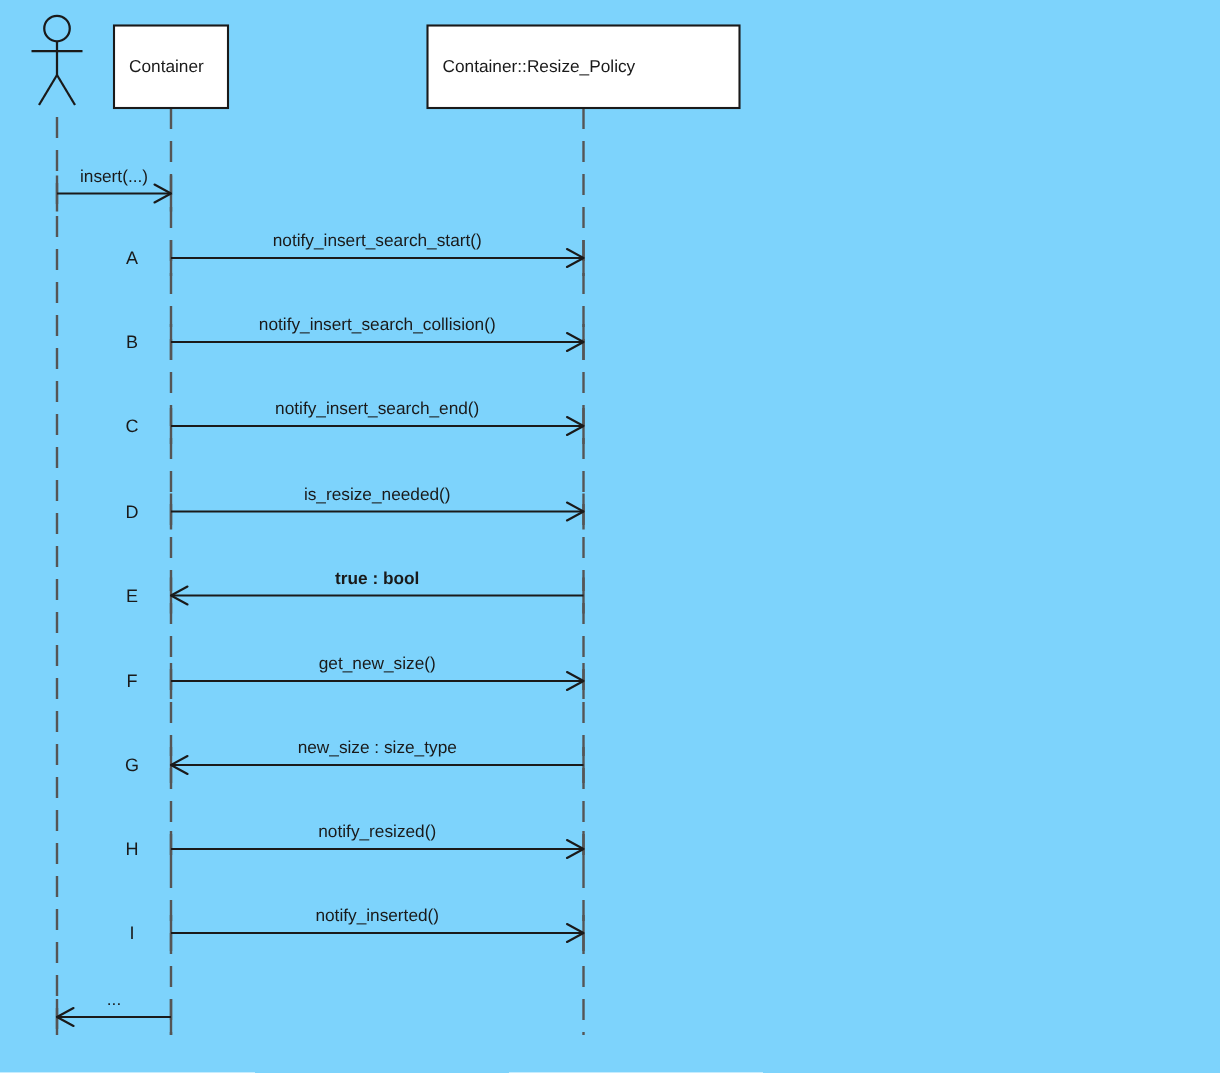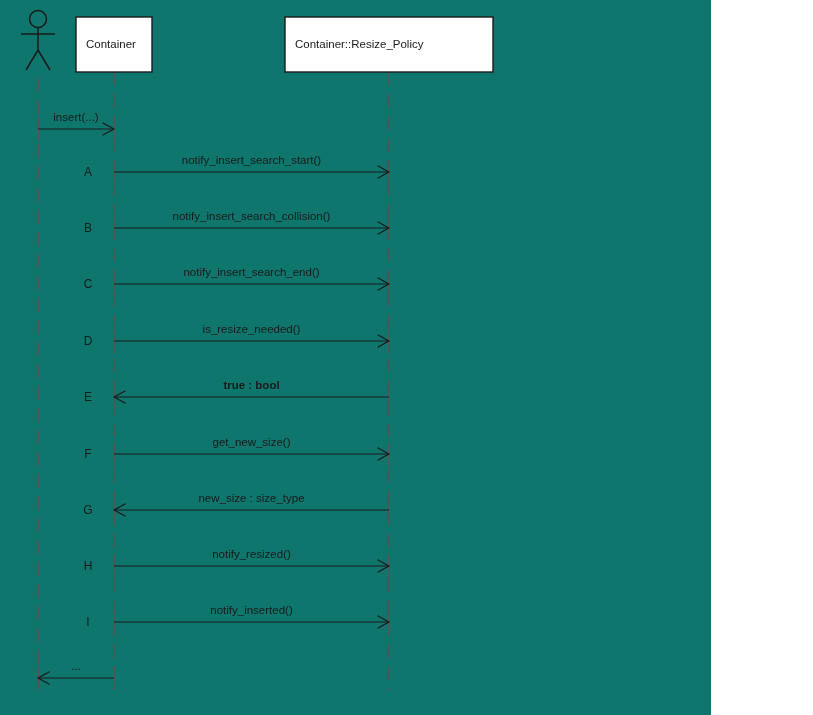--- a/index.html
+++ b/index.html
@@ -7,23 +7,23 @@
     margin: 0;
     padding: 0;
     background: #ffffff;
   }
   body {
     font-family: "Liberation Sans", sans-serif;
     color: #1a1a1a;
   }
   #diagram-root {
     position: relative;
-    width: 711px;
+    width: 813px;
     height: 715px;
-    background: #0f766e;
+    background: #7dd3fc;
     overflow: hidden;
     text-decoration: underline;
   }
   svg.diagram-canvas {
     display: block;
     width: 813px;
     height: 715px;
   }
   text {
     font-family: "Liberation Sans", sans-serif;

